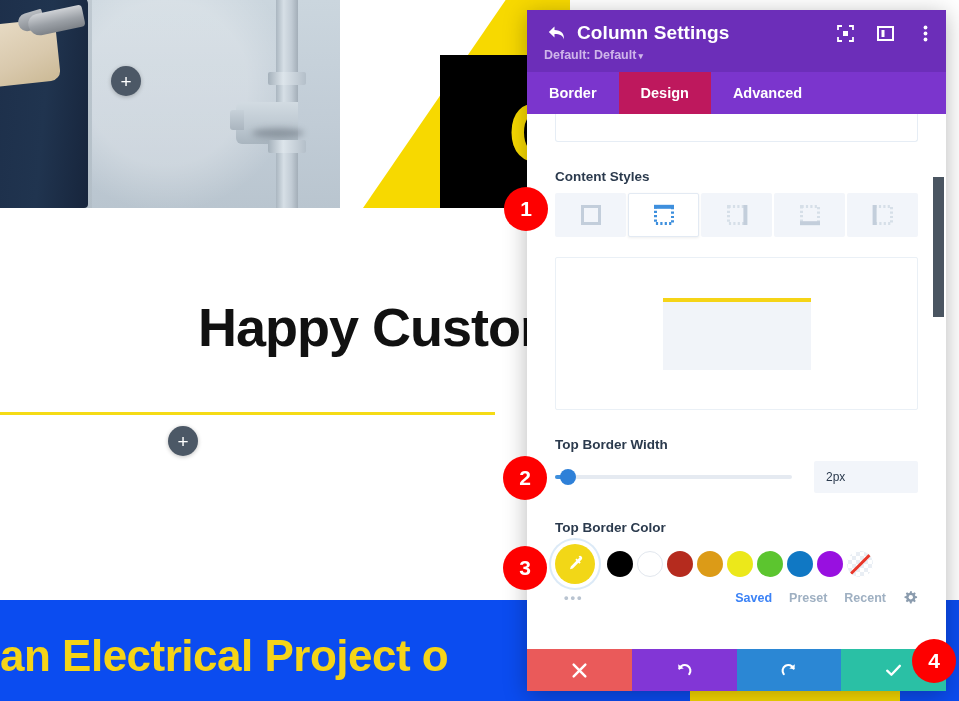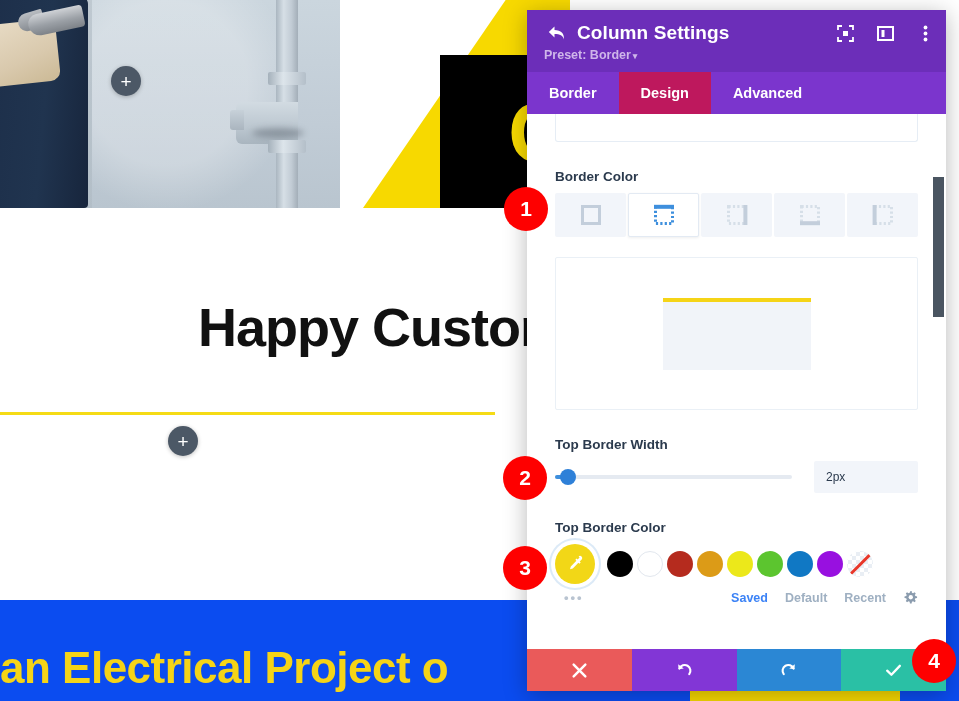--- a/index.html
+++ b/index.html
@@ -112,21 +112,21 @@
     position: absolute; left: 0; top: 412px; width: 495px; height: 3px;
     background: #f5db15;
   }
 
   
   .blue-band {
     position: absolute; left: 0; top: 600px; width: 959px; height: 101px;
     background: #0b4cf0;
   }
   .blue-band .cta {
-    position: absolute; left: 0; top: 43px;
+    position: absolute; left: 0; top: 31px;
     font-size: 44px; font-weight: 700; color: #f5d417;
     white-space: nowrap; letter-spacing: -.5px;
   }
   .yellow-footer {
     position: absolute; left: 690px; top: 676px; width: 210px; height: 25px;
     background: #f7d900;
   }
 
   
   .plus-btn {
@@ -360,35 +360,35 @@
         <div class="mh-ic">
           <svg width="5" height="17" viewBox="0 0 5 17">
             <circle cx="2.5" cy="2.5" r="1.9" fill="#ffffff"></circle>
             <circle cx="2.5" cy="8.5" r="1.9" fill="#ffffff"></circle>
             <circle cx="2.5" cy="14.5" r="1.9" fill="#ffffff"></circle>
           </svg>
         </div>
       </div>
 
       <div class="preset">
-        <span>Preset: Border</span><span class="caret">▾</span>
+        <span>Default: Default</span><span class="caret">▾</span>
       </div>
     </div>
 
     <div class="tabs">
       <div class="tab">Border</div>
       <div class="tab active">Design</div>
       <div class="tab">Advanced</div>
     </div>
 
     <div class="modal-body">
 
       <div class="partial-card"></div>
 
-      <div class="field-label">Border Color</div>
+      <div class="field-label">Content Styles</div>
 
       <div class="style-row">
         <div class="style-btn">
           <svg width="22" height="22" viewBox="0 0 22 22">
             <rect x="2.5" y="2.5" width="17" height="17" stroke="#c3cedb" stroke-width="3" fill="none"></rect>
           </svg>
         </div>
         <div class="style-btn active">
           <svg width="22" height="22" viewBox="0 0 22 22">
             <rect x="2.5" y="2.5" width="17" height="17" stroke="#3e8fdd" stroke-width="3" fill="none" stroke-dasharray="2.2 2.2"></rect>
@@ -446,21 +446,21 @@
         <div class="swatch" style="background:#5cc52f"></div>
         <div class="swatch" style="background:#1078c4"></div>
         <div class="swatch" style="background:#9810e0"></div>
         <div class="swatch none"></div>
       </div>
 
       <div class="meta-row">
         <span class="dots">•••</span>
         <span class="meta-links">
           <span class="meta-link active">Saved</span>
-          <span class="meta-link">Default</span>
+          <span class="meta-link">Preset</span>
           <span class="meta-link">Recent</span>
           <span class="gear">
             <svg width="15" height="15" viewBox="0 0 16 16">
               <path d="M8 1 L9.2 1 L9.5 2.8 L10.8 3.4 L12.3 2.4 L13.6 3.7 L12.6 5.2 L13.2 6.5 L15 6.8 L15 8.6 L13.2 8.9 L12.6 10.2 L13.6 11.7 L12.3 13 L10.8 12 L9.5 12.6 L9.2 14.4 L7.4 14.4 L7.1 12.6 L5.8 12 L4.3 13 L3 11.7 L4 10.2 L3.4 8.9 L1.6 8.6 L1.6 6.8 L3.4 6.5 L4 5.2 L3 3.7 L4.3 2.4 L5.8 3.4 L7.1 2.8 Z" fill="#8b9cae"></path>
               <circle cx="8.3" cy="7.7" r="2.3" fill="#ffffff"></circle>
             </svg>
           </span>
         </span>
       </div>
 

